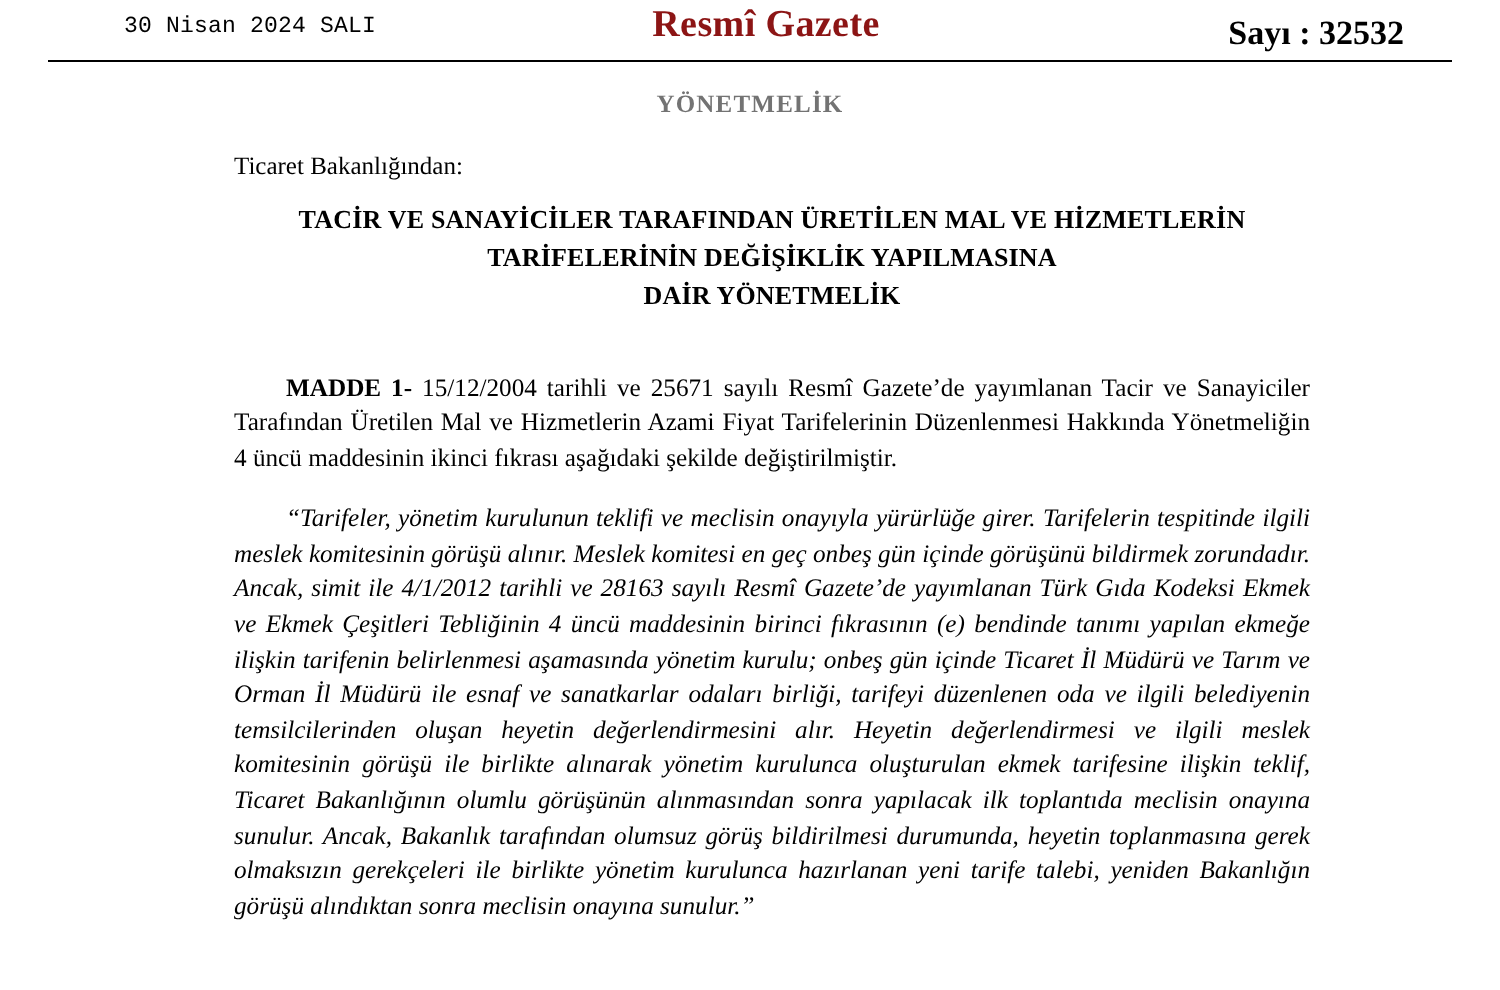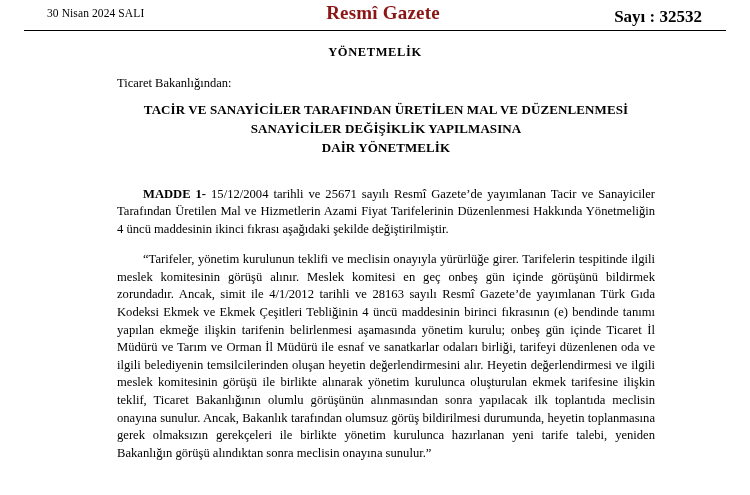--- a/index.html
+++ b/index.html
@@ -22,24 +22,24 @@
   }
   
   .masthead {
     position: relative;
     height: 30px;
     margin: 0 24px;
     border-bottom: 1.2px solid #000;
   }
   .masthead .date {
     position: absolute;
-    left: 23px;
+    left: 38px;
     top: 7px;
     font-size: 11.5px;
-    font-family: Liberation Serif, serif;
+    font-family: Liberation Mono, monospace;
     letter-spacing: 0.1px;
   }
   .masthead .title {
     position: absolute;
     left: 16px;
     right: 0;
     top: 2px;
     text-align: center;
     font-size: 19px;
     font-weight: bold;
@@ -53,21 +53,21 @@
     top: 7px;
     font-size: 17px;
     font-weight: bold;
   }
   
   .section-label {
     text-align: center;
     margin-top: 14px;
     font-size: 12.5px;
     font-weight: bold;
-    color: #000000;
+    color: #737373;
     letter-spacing: 0.6px;
     font-family: "Liberation Serif", serif;
   }
   
   .content {
     margin: 0 auto;
     width: 644px;
     padding-left: 64px;
     padding-right: 42px;
     box-sizing: border-box;
@@ -92,20 +92,21 @@
     text-align: justify;
     text-justify: inter-word;
     margin-top: 28px;
   }
   .para.indent { text-indent: 26px; }
   .para .lead {
     font-weight: bold;
   }
   .para.quote {
     margin-top: 8px;
+    font-style: italic;
   }
   .article-line {
     font-size: 12.6px;
     line-height: 1.40;
     margin-top: 8px;
     text-indent: 26px;
   }
   .article-line .lead { font-weight: bold; }
 </style>
 </head>
@@ -119,22 +120,22 @@
     <div class="issue">Sayı : 32532</div>
   </div>
 
   <div class="section-label">YÖNETMELİK</div>
 
   <div class="content">
 
     <div class="issuer">Ticaret Bakanlığından:</div>
 
     <div class="doc-title">
-      <div>TACİR VE SANAYİCİLER TARAFINDAN ÜRETİLEN MAL VE DÜZENLENMESİ</div>
-      <div>SANAYİCİLER DEĞİŞİKLİK YAPILMASINA</div>
+      <div>TACİR VE SANAYİCİLER TARAFINDAN ÜRETİLEN MAL VE HİZMETLERİN</div>
+      <div>TARİFELERİNİN DEĞİŞİKLİK YAPILMASINA</div>
       <div>DAİR YÖNETMELİK</div>
     </div>
 
     <p class="para indent">
       <span class="lead">MADDE 1-</span><span> 15/12/2004 tarihli ve 25671 sayılı Resmî Gazete’de yayımlanan Tacir ve Sanayiciler Tarafından Üretilen Mal ve Hizmetlerin Azami Fiyat Tarifelerinin Düzenlenmesi Hakkında Yönetmeliğin 4 üncü maddesinin ikinci fıkrası aşağıdaki şekilde değiştirilmiştir.</span>
     </p>
 
     <p class="para indent quote">
       <span>“Tarifeler, yönetim kurulunun teklifi ve meclisin onayıyla yürürlüğe girer. Tarifelerin tespitinde ilgili meslek komitesinin görüşü alınır. Meslek komitesi en geç onbeş gün içinde görüşünü bildirmek zorundadır. Ancak, simit ile 4/1/2012 tarihli ve 28163 sayılı Resmî Gazete’de yayımlanan Türk Gıda Kodeksi Ekmek ve Ekmek Çeşitleri Tebliğinin 4 üncü maddesinin birinci fıkrasının (e) bendinde tanımı yapılan ekmeğe ilişkin tarifenin belirlenmesi aşamasında yönetim kurulu; onbeş gün içinde Ticaret İl Müdürü ve Tarım ve Orman İl Müdürü ile esnaf ve sanatkarlar odaları birliği, tarifeyi düzenlenen oda ve ilgili belediyenin temsilcilerinden oluşan heyetin değerlendirmesini alır. Heyetin değerlendirmesi ve ilgili meslek komitesinin görüşü ile birlikte alınarak yönetim kurulunca oluşturulan ekmek tarifesine ilişkin teklif, Ticaret Bakanlığının olumlu görüşünün alınmasından sonra yapılacak ilk toplantıda meclisin onayına sunulur.  Ancak, Bakanlık tarafından olumsuz görüş bildirilmesi durumunda, heyetin toplanmasına gerek olmaksızın gerekçeleri ile birlikte yönetim kurulunca hazırlanan yeni tarife talebi, yeniden Bakanlığın görüşü alındıktan sonra meclisin onayına sunulur.”</span>
     </p>

